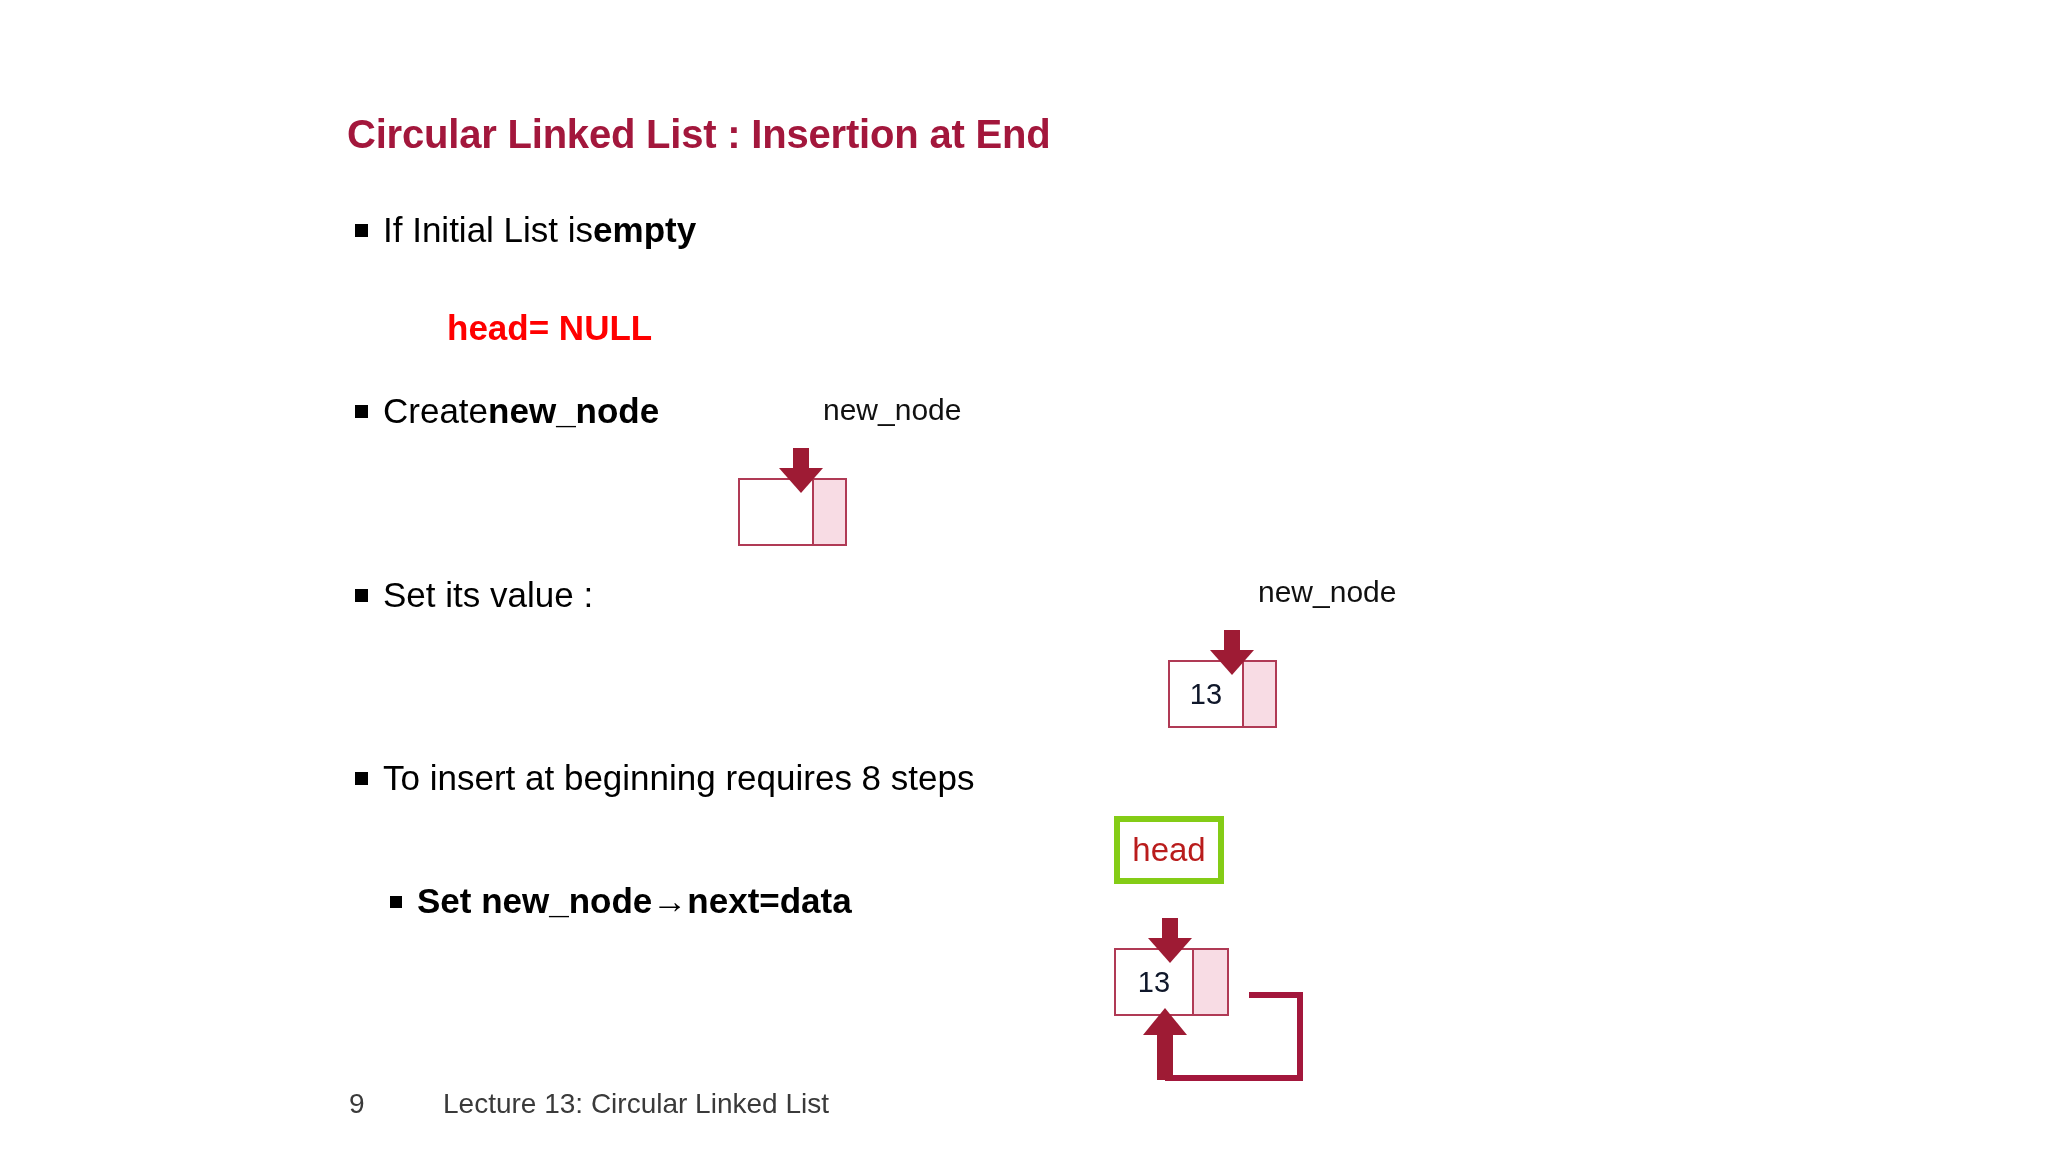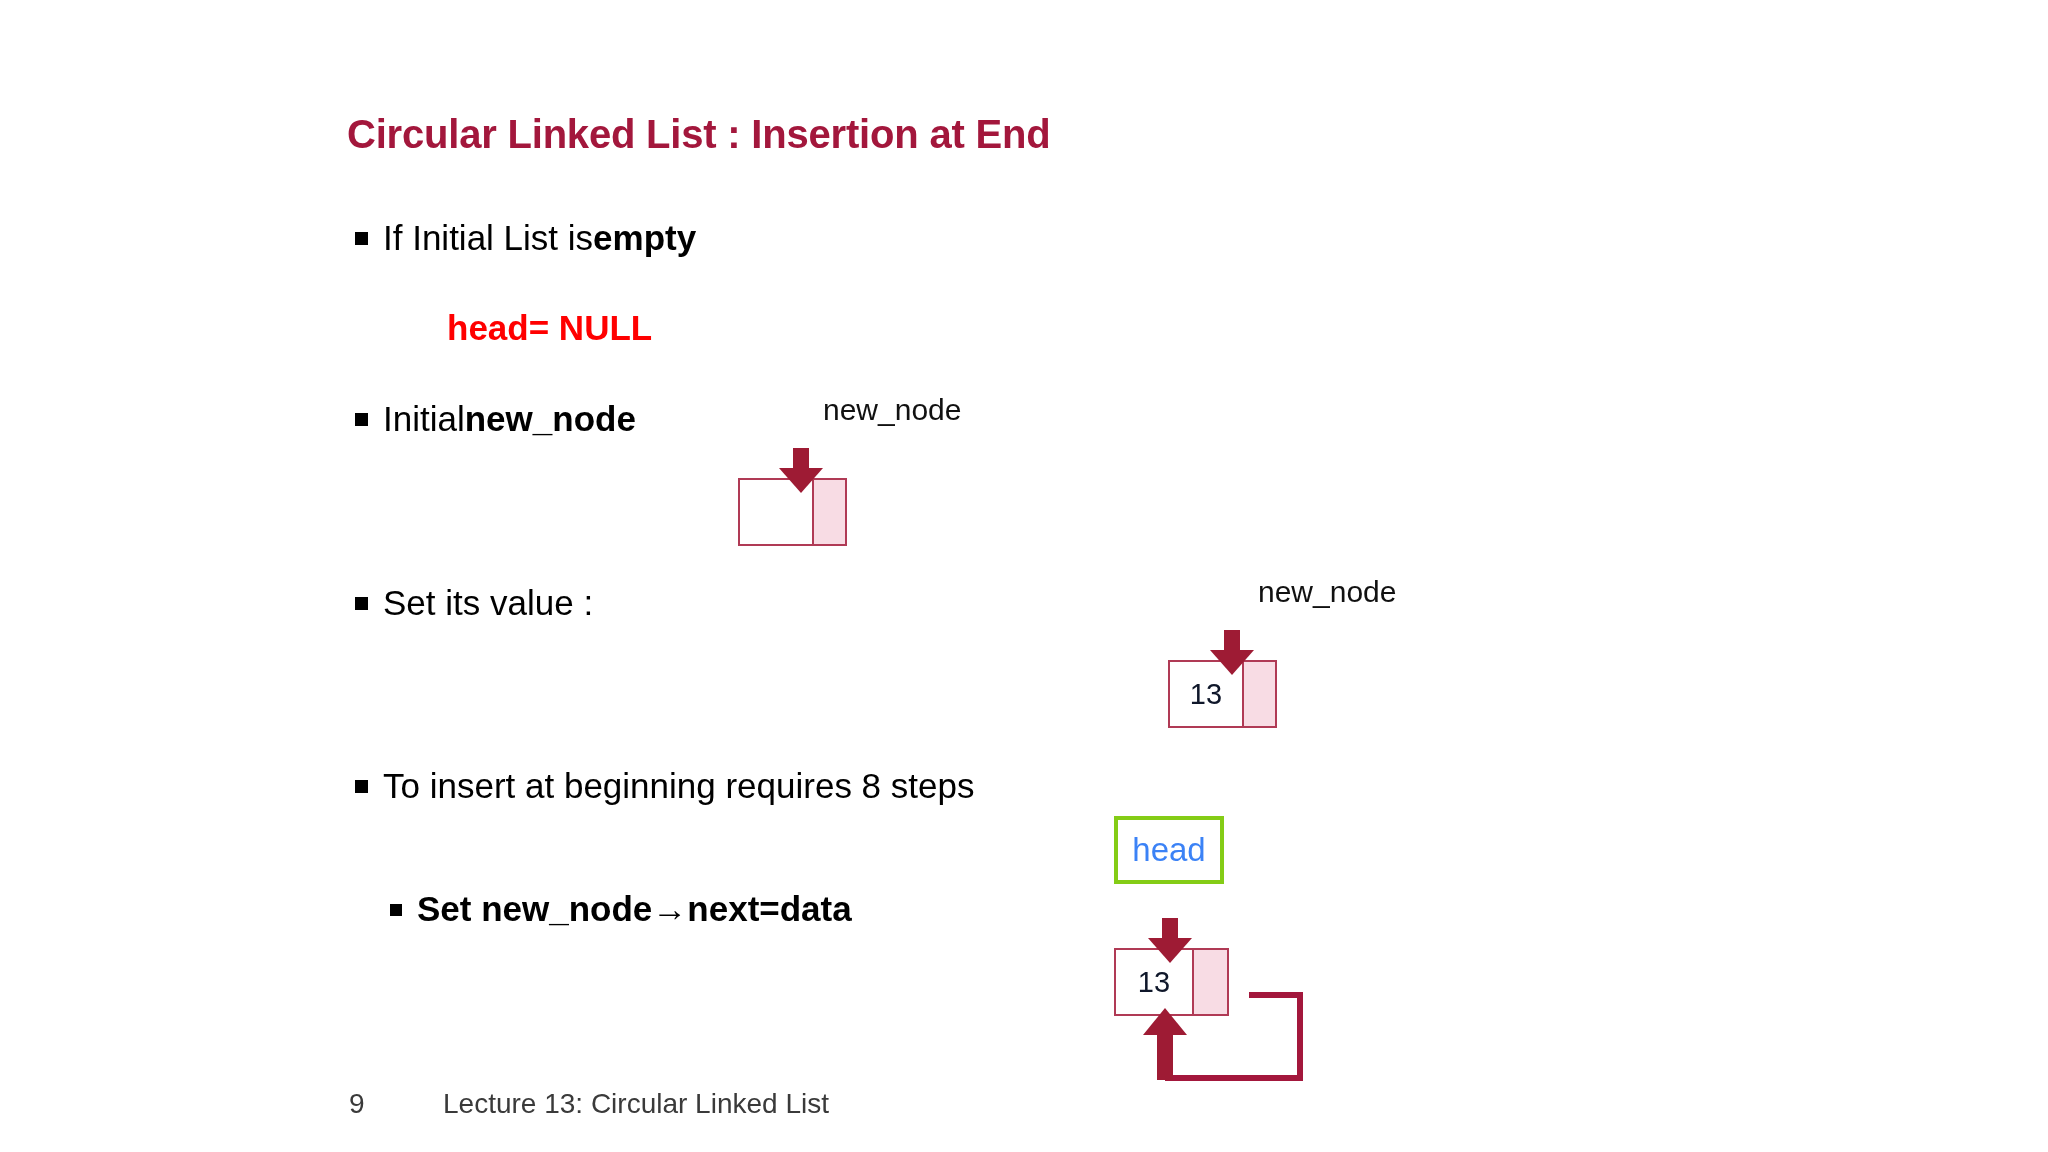--- a/index.html
+++ b/index.html
@@ -48,21 +48,20 @@
     top: -5px;
   }
   .bullet-mark.sub {
     width: 12px;
     height: 12px;
   }
   .btext {
     font-size: 35px;
     color: #000000;
     font-weight: normal;
-    margin-top: 8px;
   }
   .btext.bold { font-weight: bold; }
 
   .plain-line {
     position: absolute;
     white-space: nowrap;
     font-size: 35px;
     margin-top: 36px;
   }
   .red-bold {
@@ -98,27 +97,27 @@
     box-sizing: border-box;
     border: 2px solid #B03A55;
     border-left: none;
     background: #F8DCE4;
   }
 
   
   .ptr-box {
     position: absolute;
     box-sizing: border-box;
-    border: 4px solid #84cc16;
+    border: 6px solid #84cc16;
     background: #FFFFFF;
     display: flex;
     align-items: center;
     justify-content: center;
     font-size: 33px;
-    color: #3b82f6;
+    color: #b91c1c;
   }
 
   
   #diagram-svg {
     position: absolute;
     left: 0;
     top: 0;
     width: 2048px;
     height: 1152px;
     pointer-events: none;
@@ -151,21 +150,21 @@
   <div class="bullet-row" style="left:355px; top:210px;">
     <span class="bullet-mark"></span>
     <span class="btext">If Initial List is </span>
     <span class="btext bold">empty</span>
   </div>
 
   <div class="plain-line red-bold" style="left:447px; top:272px;">head= NULL</div>
 
   <div class="bullet-row" style="left:355px; top:391px;">
     <span class="bullet-mark"></span>
-    <span class="btext">Initial </span>
+    <span class="btext">Create </span>
     <span class="btext bold">new_node</span>
   </div>
 
   <div class="node-label" style="left:823px; top:393px;">new_node</div>
 
   <div class="node" style="left:738px; top:478px;">
     <div class="node-data" style="width:76px; height:68px;"></div>
     <div class="node-next" style="width:33px; height:68px;"></div>
   </div>
 

